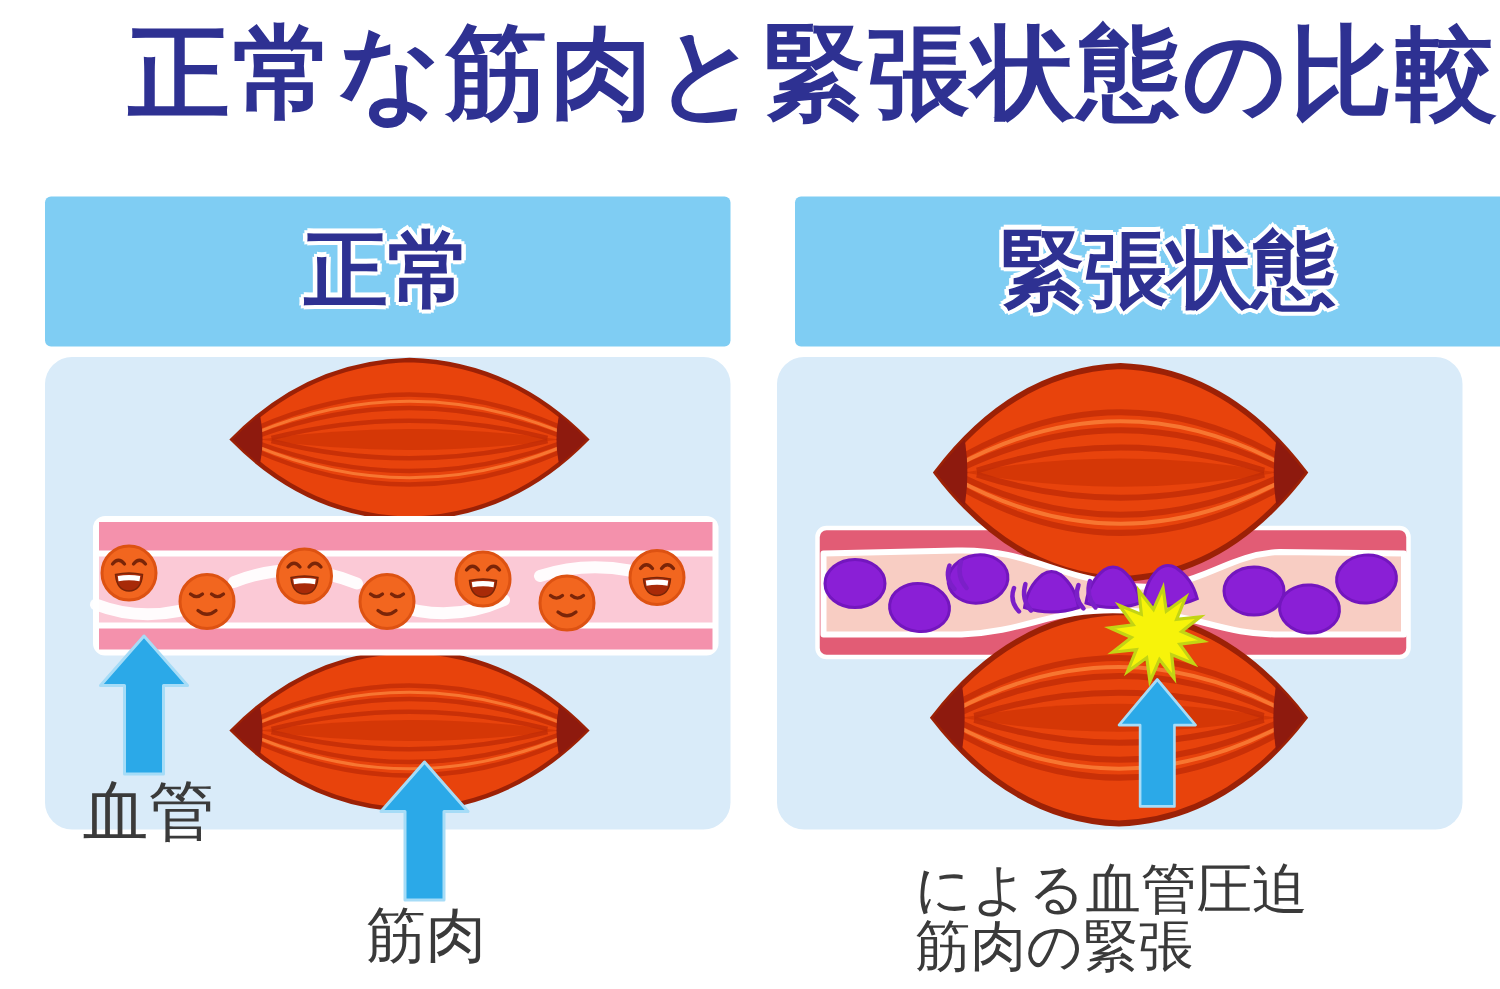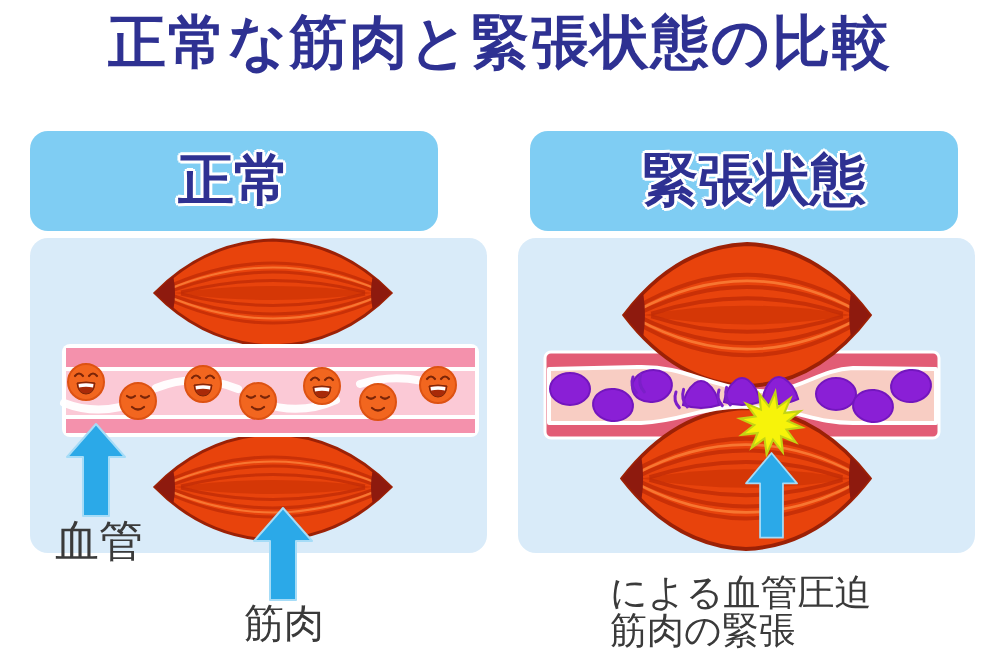--- a/index.html
+++ b/index.html
@@ -1,23 +1,23 @@
 <!DOCTYPE html>
 <html style="--title-navy: #2E3192; --header-band-blue: #7FCDF3; --panel-body-blue: #D9EBF9; --muscle-orange: #E8430C; --muscle-stripe-dark: #C02C06; --muscle-end-dark: #8E1A0E; --vessel-border-pink: #F491AC; --vessel-lumen-pink: #FBC9D6; --vessel-border-rose: #E25C75; --vessel-lumen-peach: #F8CDC3; --blood-cell-orange: #F2661F; --blood-cell-purple: #8A1FD6; --arrow-blue: #2BA9E8; --starburst-yellow: #F7F30A; --label-gray: #3A3A3A;"><head>
 <meta charset="utf-8">
 <style>
   html,body{margin:0;padding:0;background:#ffffff;}
   body{width:1000px;height:659px;position:relative;overflow:hidden;
        font-family:"Liberation Sans",sans-serif;}
   .abs{position:absolute;}
-  #title{left:0;right:0;top:4px;text-align:center;
-         font-size:58px;font-weight:bold;color:var(--title-navy);
+  #title{left:0;right:0;top:4px;text-align:right;
+         font-size:68px;font-weight:bold;color:var(--title-navy);
          letter-spacing:2px;white-space:nowrap;}
-  .panel-header{background:var(--header-band-blue);border-radius:18px;
-                width:408px;height:100px;display:flex;align-items:center;justify-content:center;}
+  .panel-header{background:var(--header-band-blue);border-radius:4px;
+                width:457px;height:100px;display:flex;align-items:center;justify-content:center;}
   #header-left{left:30px;top:131px;}
   #header-right{left:530px;top:131px;padding-left:20px;}
   .panel-header .hd-text{font-size:56px;font-weight:bold;color:var(--title-navy);
     text-shadow:-2px -2px 0 #fff,2px -2px 0 #fff,-2px 2px 0 #fff,2px 2px 0 #fff,
                 0 -3px 0 #fff,0 3px 0 #fff,-3px 0 0 #fff,3px 0 0 #fff;}
   .panel-body{background:var(--panel-body-blue);border-radius:18px;
               width:457px;height:315px;}
   #body-left{left:30px;top:238px;}
   #body-right{left:518px;top:238px;}
   #diagram-svg{left:0;top:0;}

